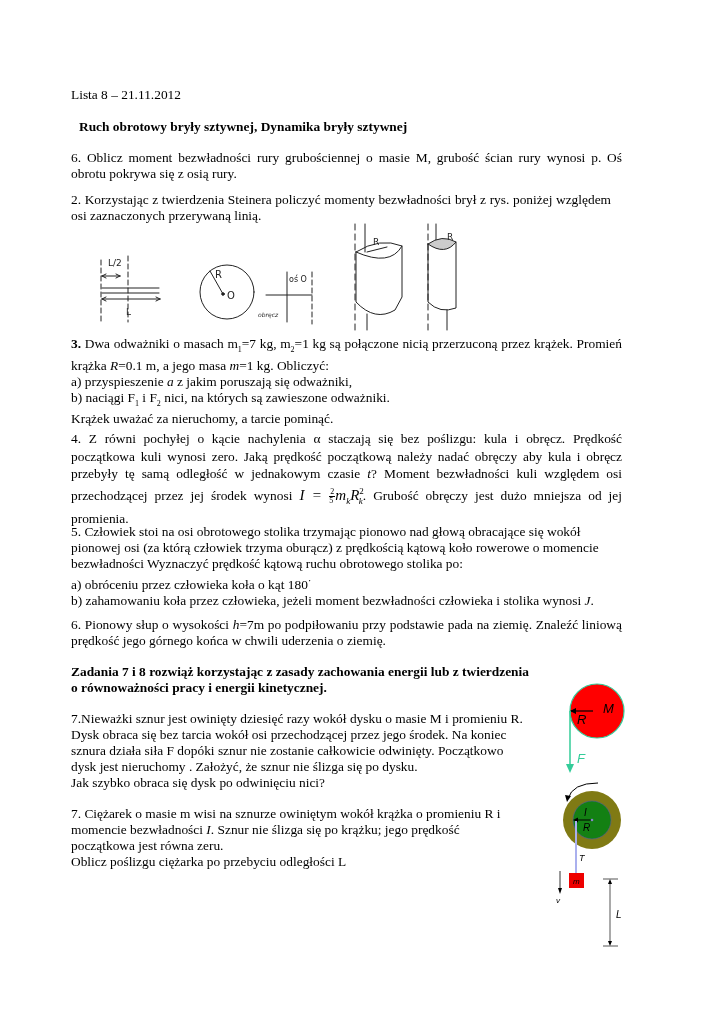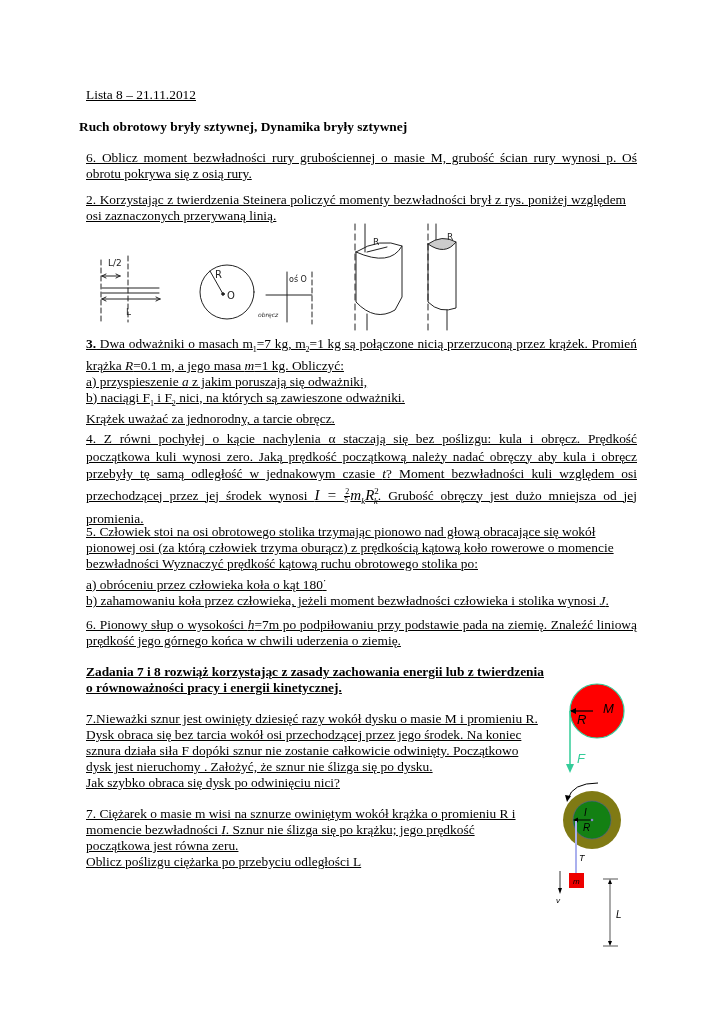--- a/index.html
+++ b/index.html
@@ -1,18 +1,18 @@
 <!DOCTYPE html>
 <html><head>
 <meta charset="utf-8">
 <style>
   html, body { margin:0; padding:0; background:#ffffff; }
   body { width:724px; height:1024px; position:relative; overflow:hidden;
          font-family:"Liberation Serif", serif; color:#000; font-size:13.4px; line-height:16px; }
-  .p { position:absolute; left:86px; margin:0;text-decoration:underline; }
+  .p { position:absolute; left:71px; margin:0; }
   .just { width:551px; text-align:justify; text-align-last:left; }
   .header { top:87px; }
   .title { top:119px; left:79px; width:551px; text-align:left; font-weight:bold; position:absolute; }
   .bold { font-weight:bold; }
   i { font-style:italic; }
   .fig { position:absolute; }
   .fig svg { display:block; }
   .hand { font-family:"DejaVu Sans", sans-serif; }
   .math { font-family:"Liberation Serif", serif; font-style:italic; font-size:15px; }
   .frac { display:inline-block; vertical-align:middle; text-align:center; font-size:8px; line-height:8px; font-style:normal; }
@@ -77,21 +77,21 @@
       <line x1="357" y1="88" x2="357" y2="108"></line>
       <text class="hand" x="357" y="18" font-size="9" fill="#222" stroke="none">R</text>
     </g>
   </svg>
 </div>
 
 <div class="p just" style="top:336px;">
   <span class="bold">3.</span><span> Dwa odważniki o masach m</span><sub style="font-size:8px">1</sub><span>=7 kg, m</span><sub style="font-size:8px">2</sub><span>=1 kg są połączone nicią przerzuconą przez krążek. Promień krążka </span><i>R</i><span>=0.1 m, a jego masa </span><i>m</i><span>=1 kg. Obliczyć:</span><br>
   <span>a) przyspieszenie </span><i>a</i><span> z jakim poruszają się odważniki,</span><br>
   <span>b) naciągi F</span><sub style="font-size:8px">1</sub><span> i F</span><sub style="font-size:8px">2</sub><span> nici, na których są zawieszone odważniki.</span><br>
-  <span>Krążek uważać za jednorodny, a tarcie obręcz.</span>
+  <span>Krążek uważać za nieruchomy, a tarcie pominąć.</span>
 </div>
 
 <div class="p just" style="top:430px;line-height:17.5px;">
   <span>4. Z równi pochyłej o kącie nachylenia α staczają się bez poślizgu: kula i  obręcz. Prędkość początkowa kuli wynosi zero. Jaką prędkość początkową  należy nadać obręczy aby kula i obręcz przebyły tę samą odległość w jednakowym czasie </span><i>t</i><span>? Moment bezwładności kuli względem osi przechodzącej  przez jej środek wynosi </span><span class="math"><span>I = </span><span class="frac"><span class="num">2</span><span>5</span></span><span>m</span><sub style="font-size:9px">k</sub><span>R</span><sup style="font-size:9px;font-style:normal">2</sup><sub style="font-size:9px;margin-left:-5px">k</sub></span><span>. Grubość obręczy jest dużo mniejsza od jej promienia.</span>
 </div>
 
 <div class="p" style="top:524px;">
   <span>5. Człowiek stoi na osi obrotowego stolika trzymając pionowo nad głową obracające się wokół</span><br>
   <span>pionowej osi (za którą człowiek trzyma oburącz) z prędkością kątową koło rowerowe o momencie</span><br>
   <span>bezwładności Wyznaczyć prędkość kątową ruchu obrotowego stolika po:</span><br>

